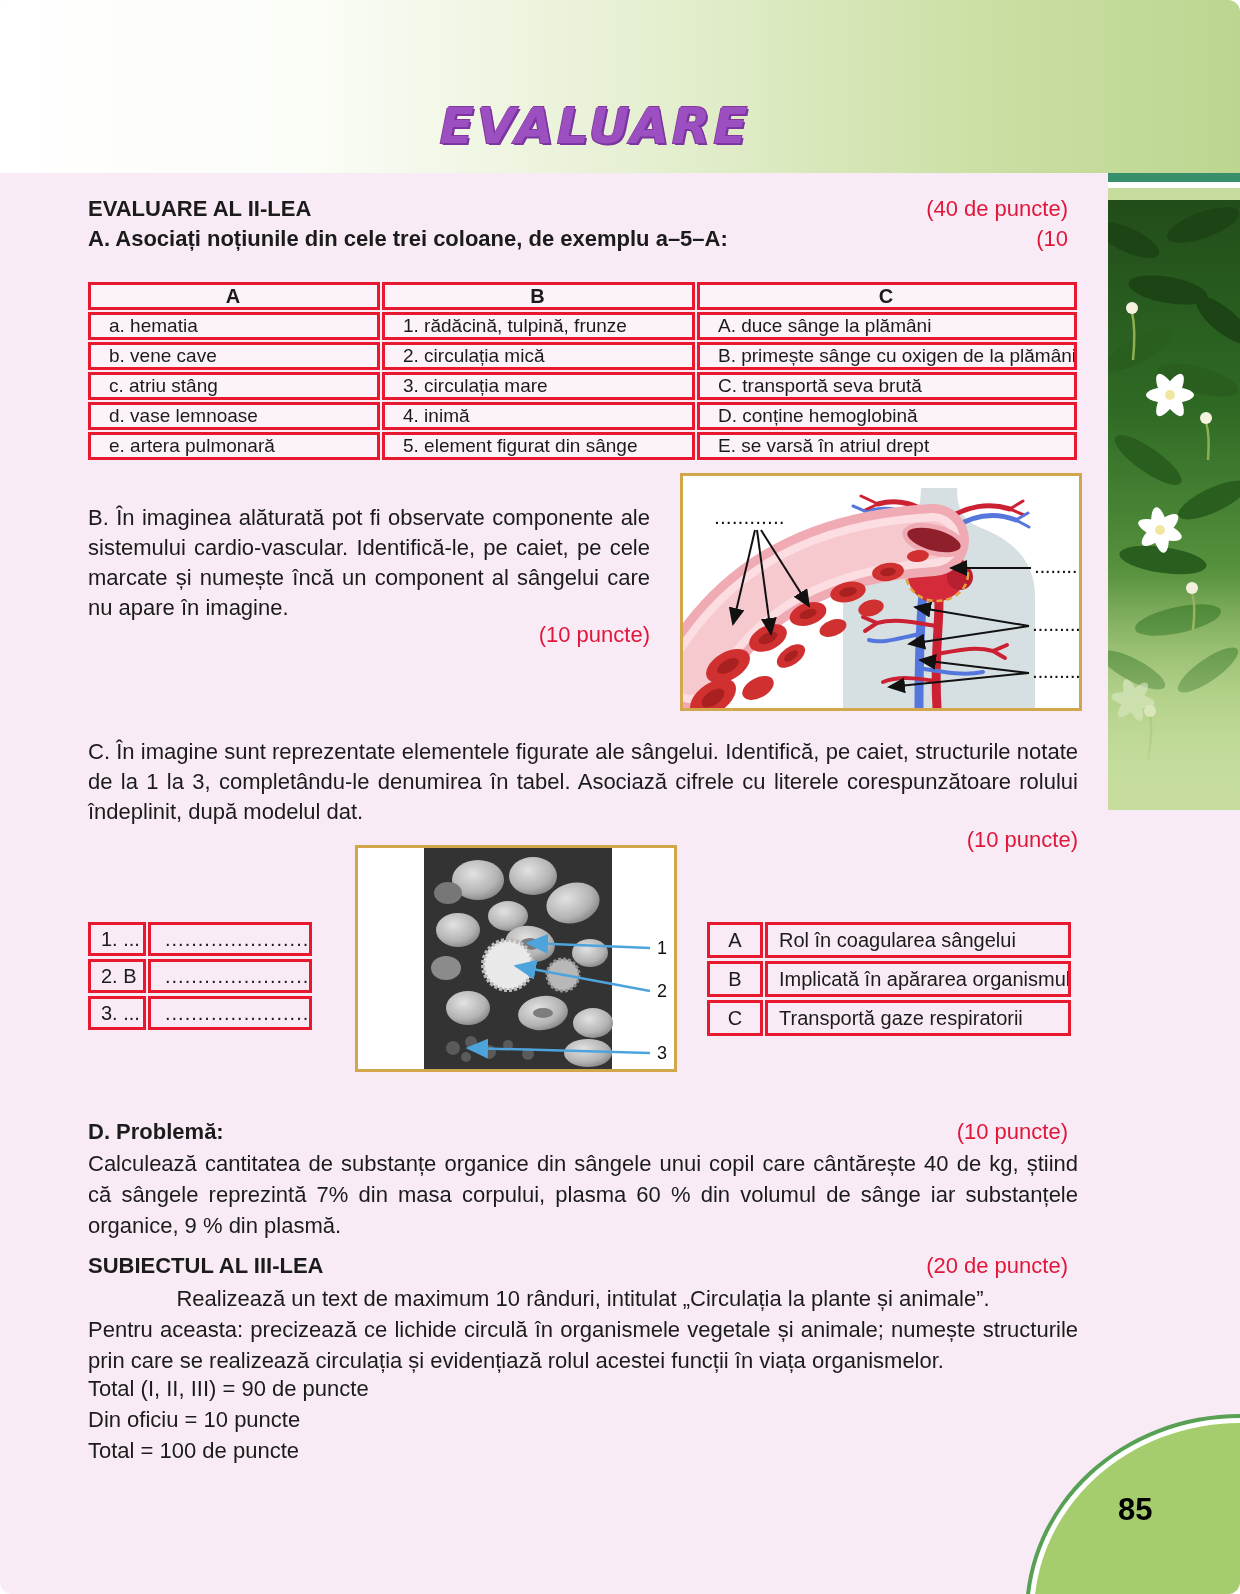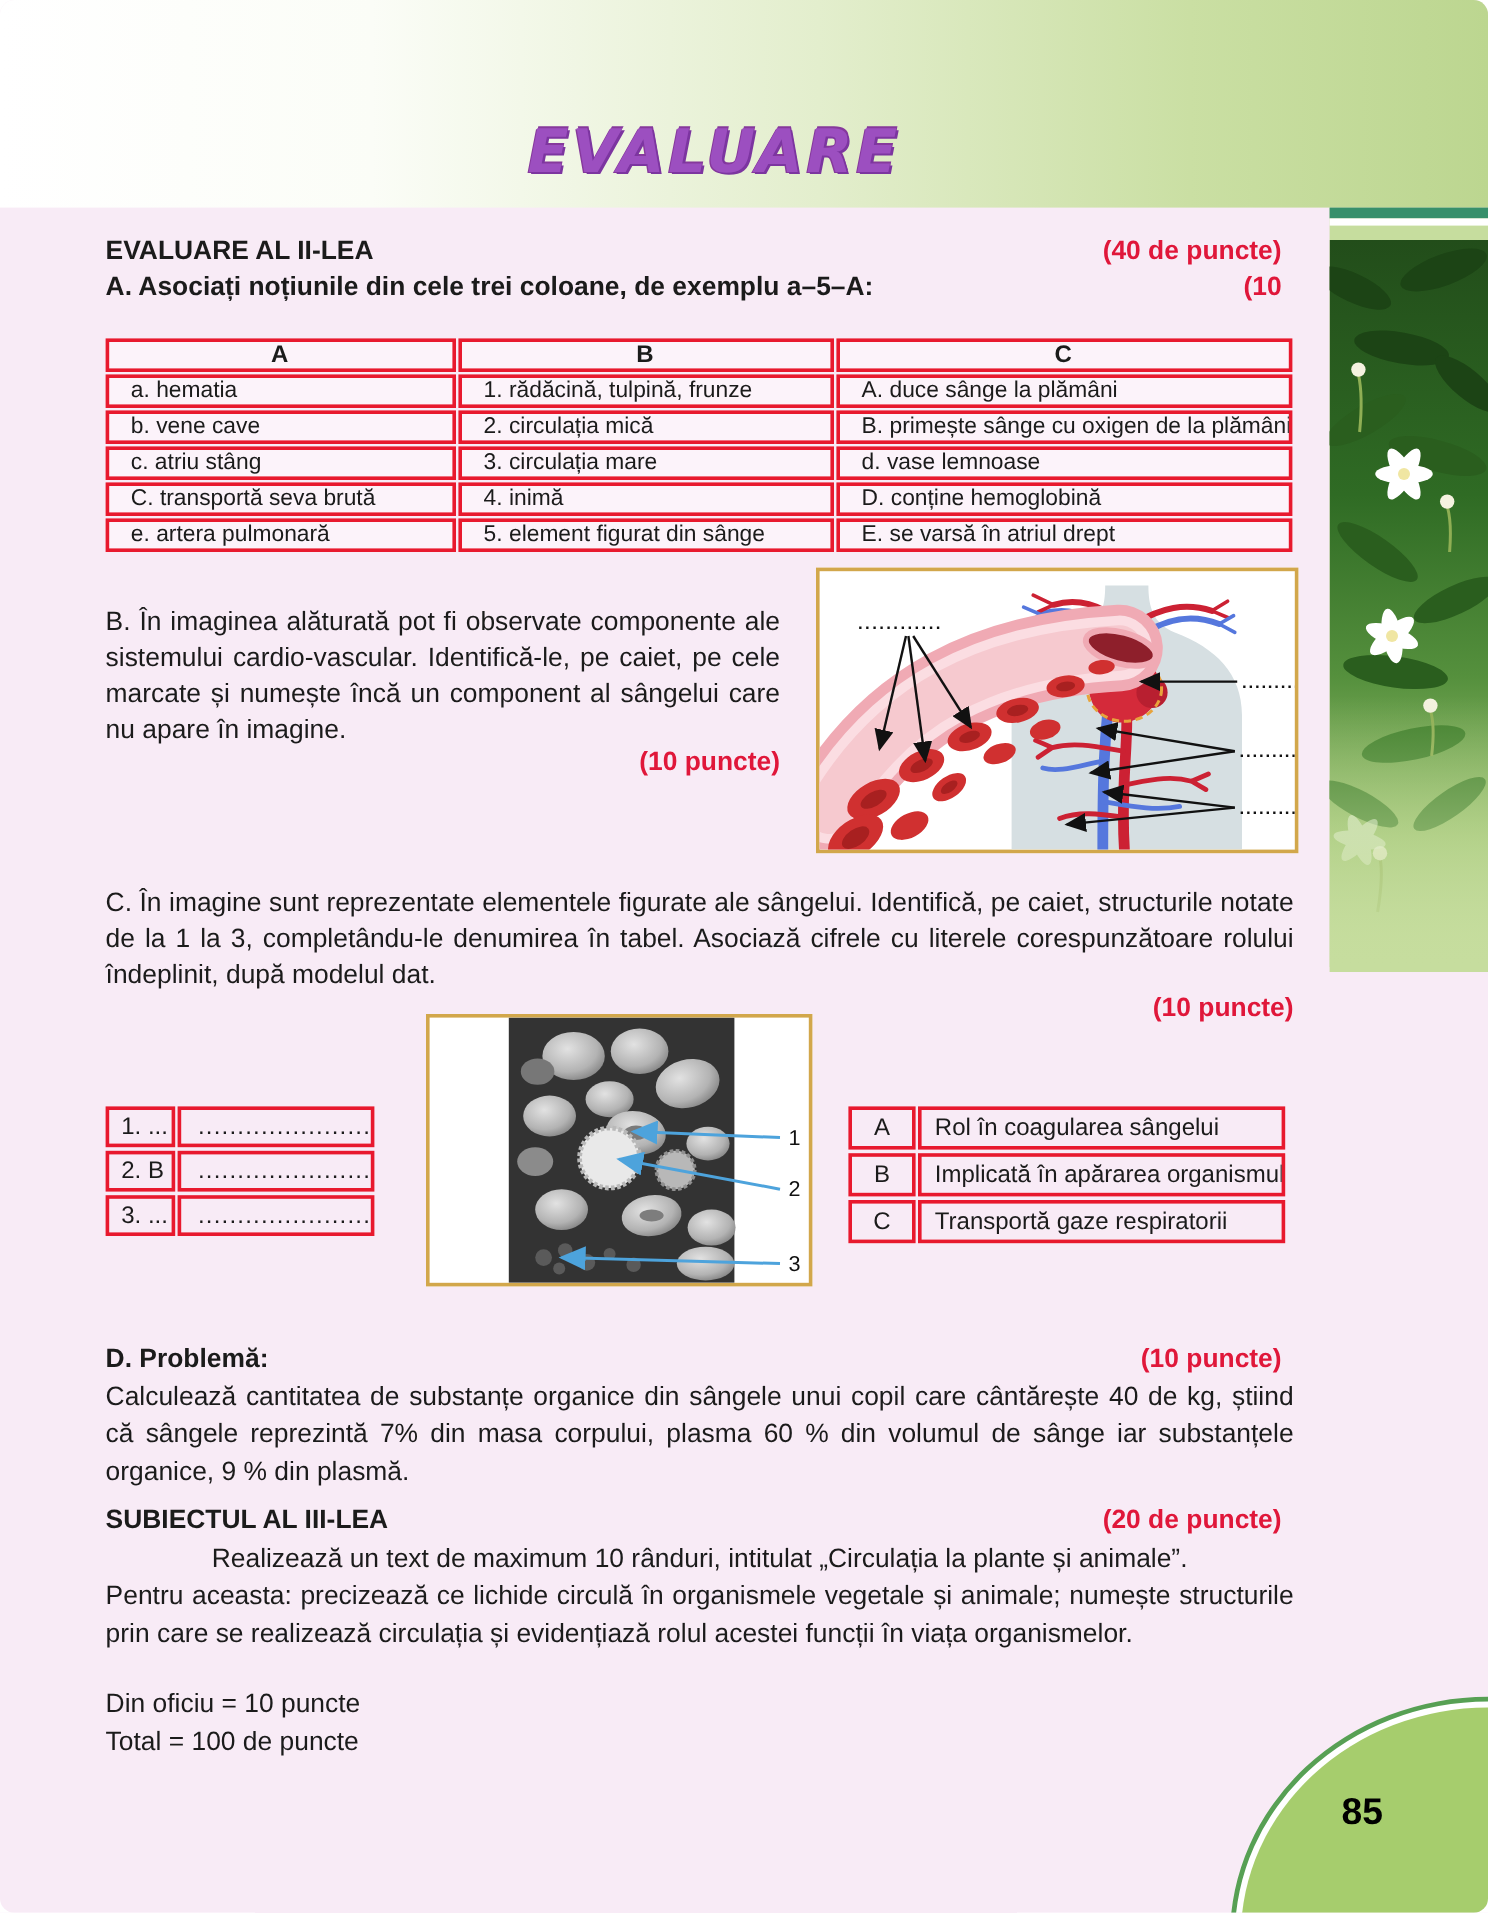--- a/index.html
+++ b/index.html
@@ -22,21 +22,21 @@
 
   
   .corner-outer{position:absolute;width:430px;height:400px;right:-215px;bottom:-220px;
           border-radius:50%;background:#ffffff;border:4px solid #57a054;box-sizing:border-box;z-index:3;}
   .corner-inner{position:absolute;inset:5px;border-radius:50%;background:#a6cd6d;}
   .page-number{position:absolute;left:1118px;top:1492px;font-size:31px;font-weight:bold;color:#000000;z-index:4;}
 
   
   .h-row{position:absolute;left:88px;width:980px;display:flex;justify-content:space-between;align-items:baseline;}
   .h-row .hd{font-size:22px;font-weight:bold;}
-  .red{color:#e0173a;font-weight:bold;font-size:22px;}
+  .red{color:#e0173a;font-weight:normal;font-size:22px;}
   .para{position:absolute;left:88px;font-size:22px;line-height:30px;text-align:justify;}
   .bold{font-weight:normal;}
   .pts-line{position:absolute;left:88px;text-align:right;}
 
   
   .tableA{position:absolute;left:88px;top:282px;display:grid;
           grid-template-columns:292px 313px 380px;gap:2px 2px;}
   .tableA .cell{border:3px solid #e8192e;background:#fcf3fa;font-size:19px;
           height:20px;line-height:20px;padding:1px 2px 1px 18px;white-space:nowrap;overflow:hidden;}
   .tableA .head{font-weight:bold;font-size:20px;text-align:center;padding-left:0;}
@@ -154,23 +154,23 @@
     <div class="cell">a. hematia</div>
     <div class="cell">1. rădăcină, tulpină, frunze</div>
     <div class="cell">A. duce sânge la plămâni</div>
 
     <div class="cell">b. vene cave</div>
     <div class="cell">2. circulația mică</div>
     <div class="cell">B. primește sânge cu oxigen de la plămâni</div>
 
     <div class="cell">c. atriu stâng</div>
     <div class="cell">3. circulația mare</div>
+    <div class="cell">C. transportă seva brută</div>
+
     <div class="cell">d. vase lemnoase</div>
-
-    <div class="cell">C. transportă seva brută</div>
     <div class="cell">4. inimă</div>
     <div class="cell">D. conține hemoglobină</div>
 
     <div class="cell">e. artera pulmonară</div>
     <div class="cell">5. element figurat din sânge</div>
     <div class="cell">E. se varsă în atriul drept</div>
   </div>
 
   <div class="para bold" style="top:503px;width:562px;">B. În imaginea alăturată pot fi observate componente ale sistemului cardio-vascular. Identifică-le, pe caiet,  pe cele marcate și numește încă un component al sângelui care nu apare în imagine.</div>
   <div class="pts-line red" style="top:622px;width:562px;">(10 puncte)</div>
@@ -344,20 +344,21 @@
     <span class="red">(10 puncte)</span>
   </div>
   <div class="para" style="top:1148px;width:990px;line-height:31px;">Calculează cantitatea de substanțe organice din sângele unui copil care cântărește 40 de kg, știind că sângele reprezintă 7% din masa corpului, plasma 60 % din volumul de sânge iar substanțele organice, 9 % din plasmă.</div>
 
   <div class="h-row" style="top:1253px;">
     <span class="hd">SUBIECTUL AL III-LEA</span>
     <span class="red">(20 de puncte)</span>
   </div>
   <div class="para" style="top:1284px;width:990px;text-align:center;">Realizează un text de maximum 10 rânduri, intitulat „Circulația la plante și animale”.</div>
   <div class="para" style="top:1314px;width:990px;line-height:31px;">Pentru aceasta: precizează ce lichide circulă în organismele vegetale și animale; numește structurile prin care se realizează circulația și evidențiază rolul acestei funcții în viața organismelor.</div>
+  <div class="para bold" style="top:1373px;width:990px;text-align:left;line-height:31px;">Total (I, II, III) = 90 de puncte</div>
   <div class="para bold" style="top:1404px;width:990px;text-align:left;line-height:31px;">Din oficiu = 10 puncte</div>
   <div class="para bold" style="top:1435px;width:990px;text-align:left;line-height:31px;">Total = 100 de puncte</div>
 
   <div class="corner-outer">
     <div class="corner-inner"></div>
   </div>
   <div class="page-number">85</div>
 
 </div>
 

